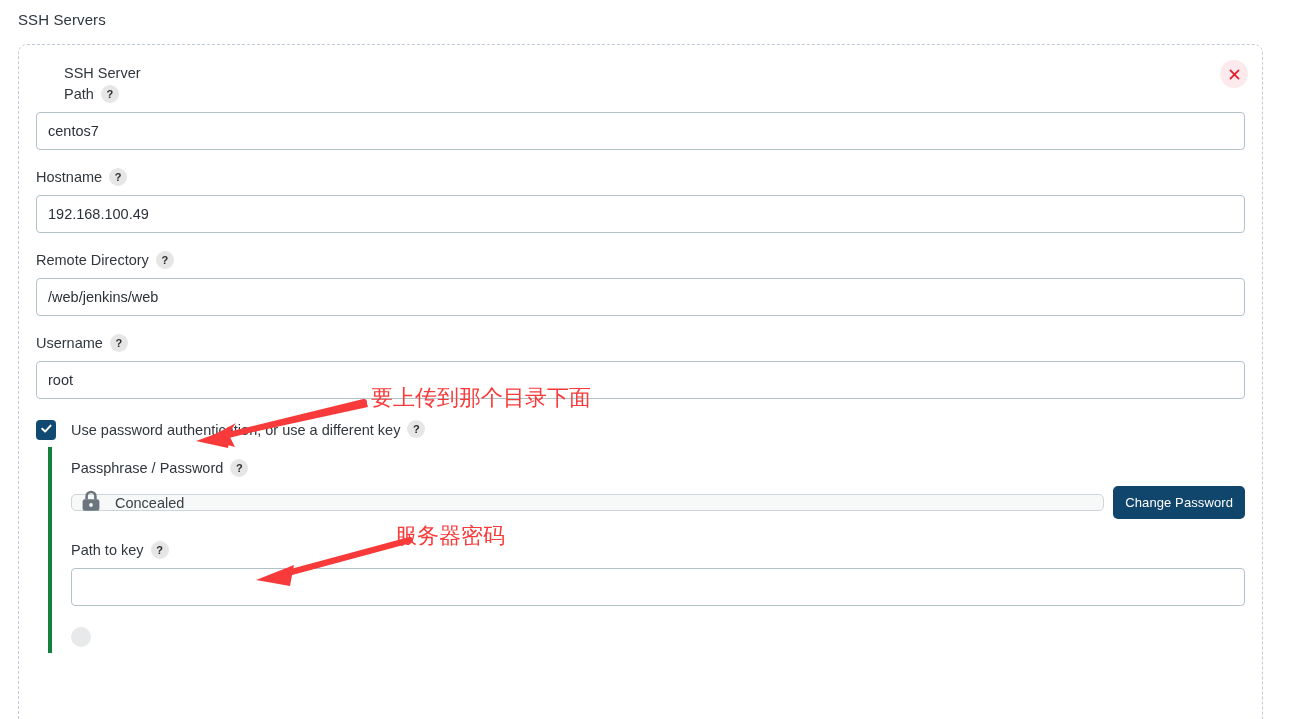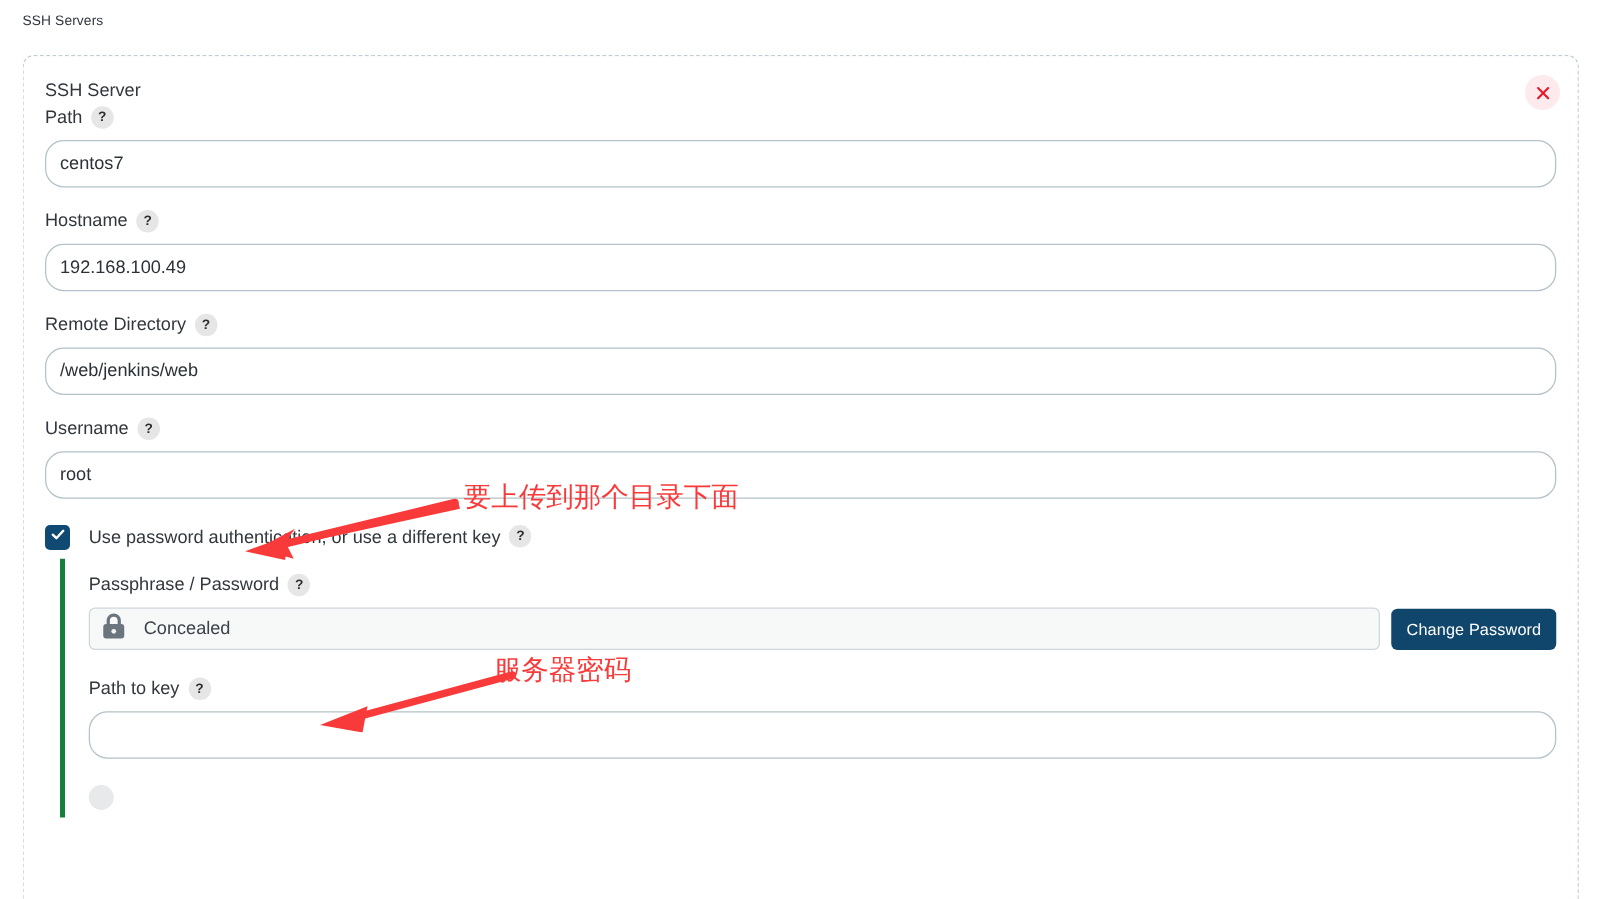--- a/index.html
+++ b/index.html
@@ -14,21 +14,21 @@
     color: #1f2937;
     overflow: hidden;
     position: relative;
   }
 
   
   .page-title {
     position: absolute;
     left: 18px;
     top: 11px;
-    font-size: 11px;
+    font-size: 15px;
     color: #2f3640;
     letter-spacing: 0.1px;
   }
 
   
   .server-panel {
     position: absolute;
     left: 18px;
     top: 44px;
     width: 1245px;
@@ -69,21 +69,21 @@
   .field-label {
     font-size: 14.5px;
     line-height: 21px;
     color: #31373d;
     display: inline-block;
     vertical-align: middle;
   }
   .label-row {
     margin-bottom: 7px;
   }
-  .label-row.two-line { max-width: 110px; }
+  .label-row.two-line { max-width: 110px; margin-left: 28px; }
 
   .help {
     display: inline-flex;
     align-items: center;
     justify-content: center;
     width: 18px;
     height: 18px;
     border-radius: 50%;
     background: #e6e6e6;
     color: #2c2c2c;
@@ -96,21 +96,21 @@
     cursor: help;
     font-family: "Liberation Sans", sans-serif;
   }
 
   .text-input {
     display: block;
     width: 100%;
     box-sizing: border-box;
     height: 38px;
     border: 1px solid #b4c2c9;
-    border-radius: 15px;
+    border-radius: 4px;
     background: #ffffff;
     font-size: 14.5px;
     font-family: "Liberation Sans", "DejaVu Sans", sans-serif;
     color: #2b3137;
     padding: 0 11px;
     outline: none;
   }
   .text-input::placeholder { color: #9aa3ab; }
 
   
@@ -149,21 +149,21 @@
   }
 
   
   .pw-row {
     display: flex;
     align-items: center;
     gap: 9px;
   }
   .pw-box {
     flex: 1 1 auto;
-    height: 34px;
+    height: 17px;
     border: 1px solid #cfd6db;
     border-radius: 5px;
     background: #f7f8f8;
     display: flex;
     align-items: center;
     padding-left: 8px;
     box-sizing: border-box;
   }
   .pw-text {
     font-size: 14.5px;

